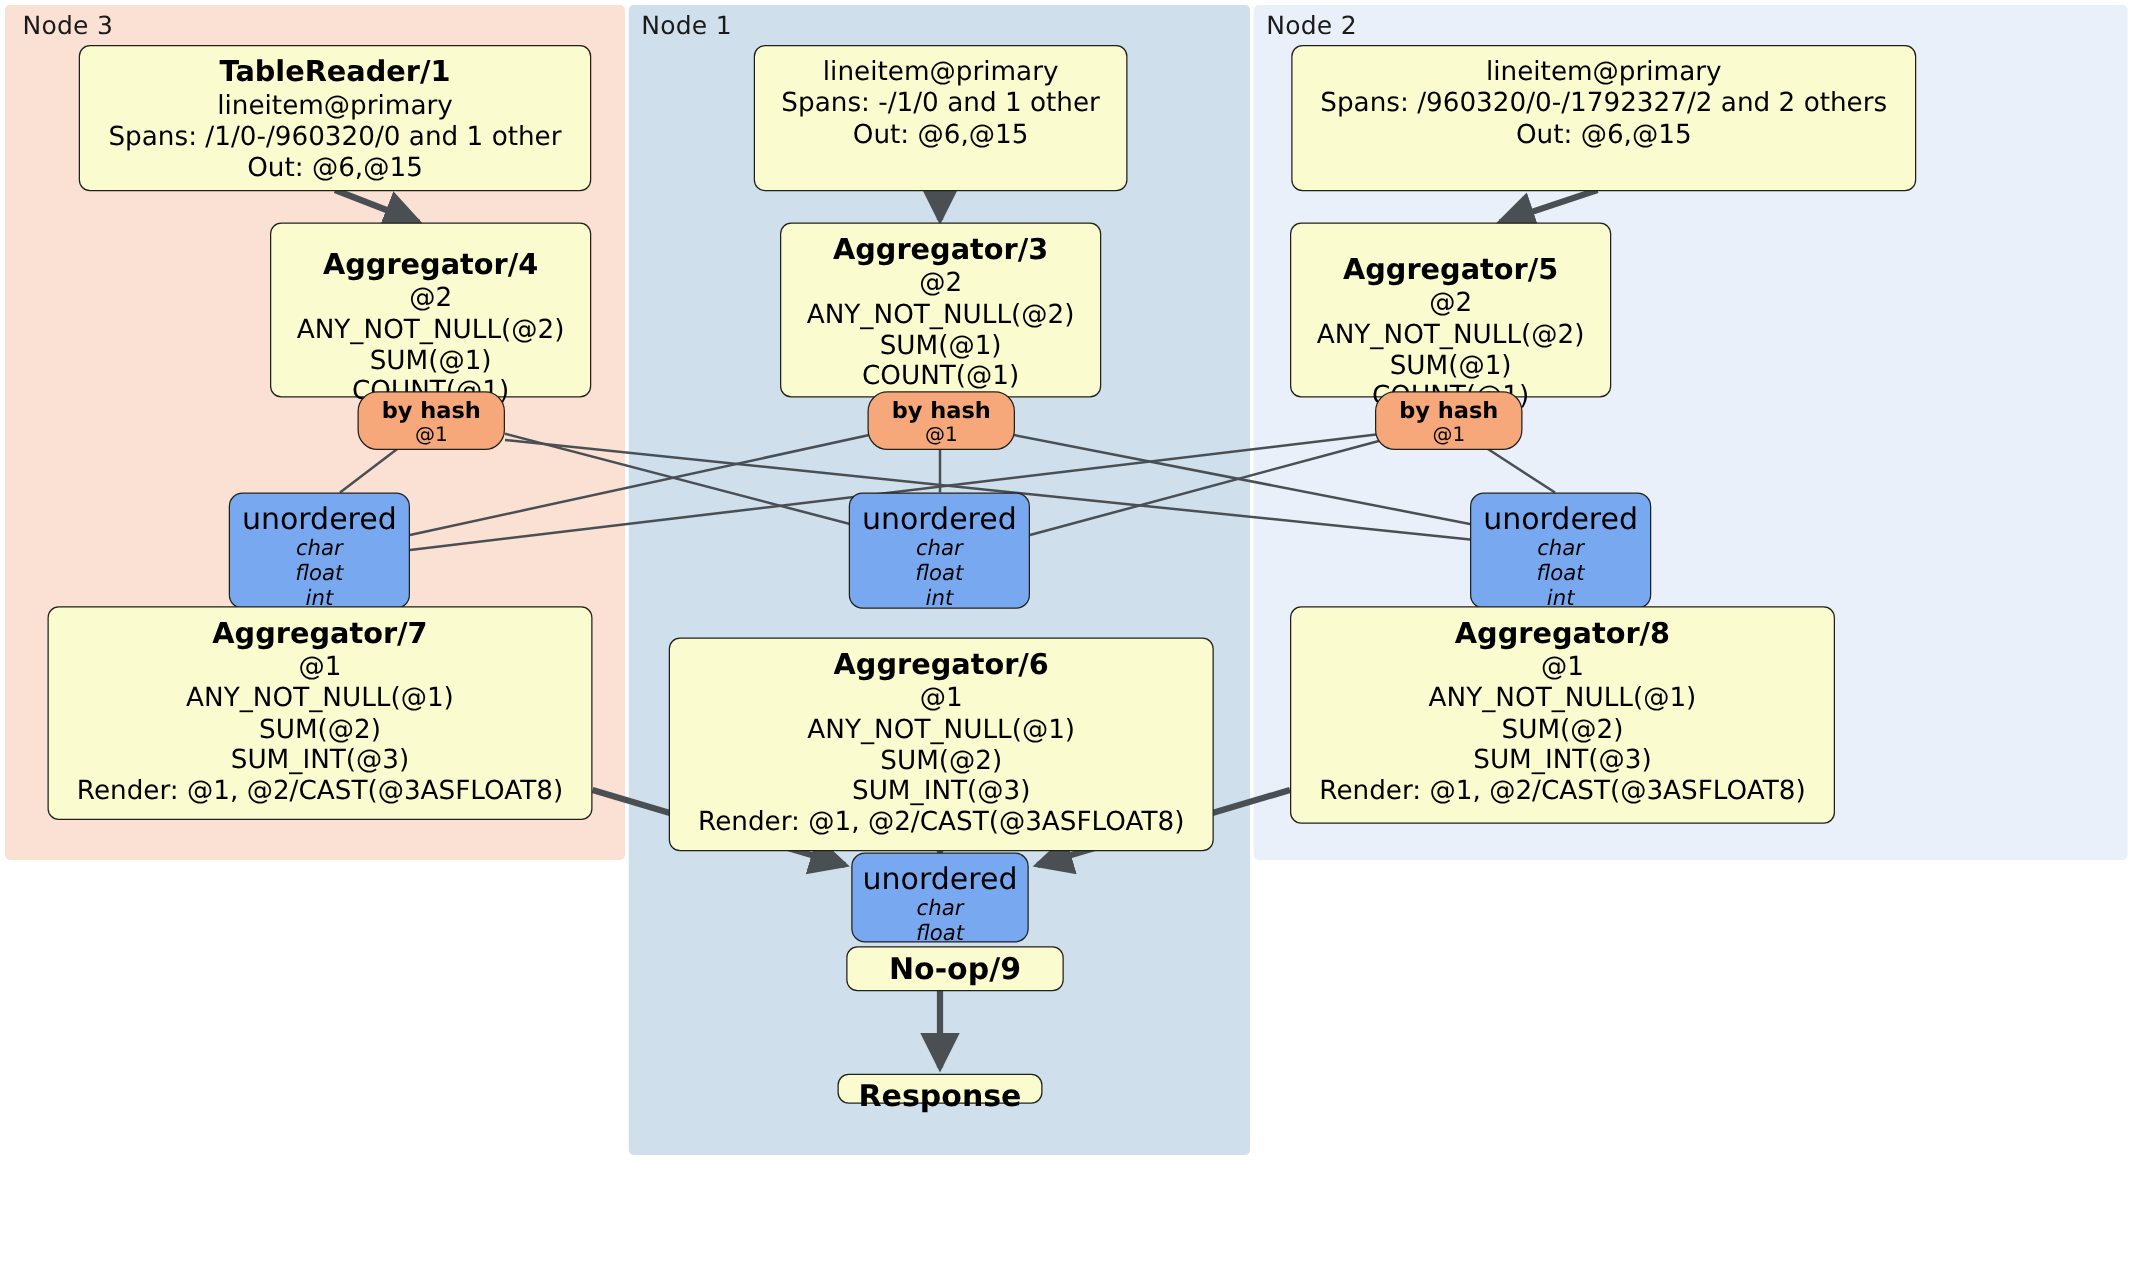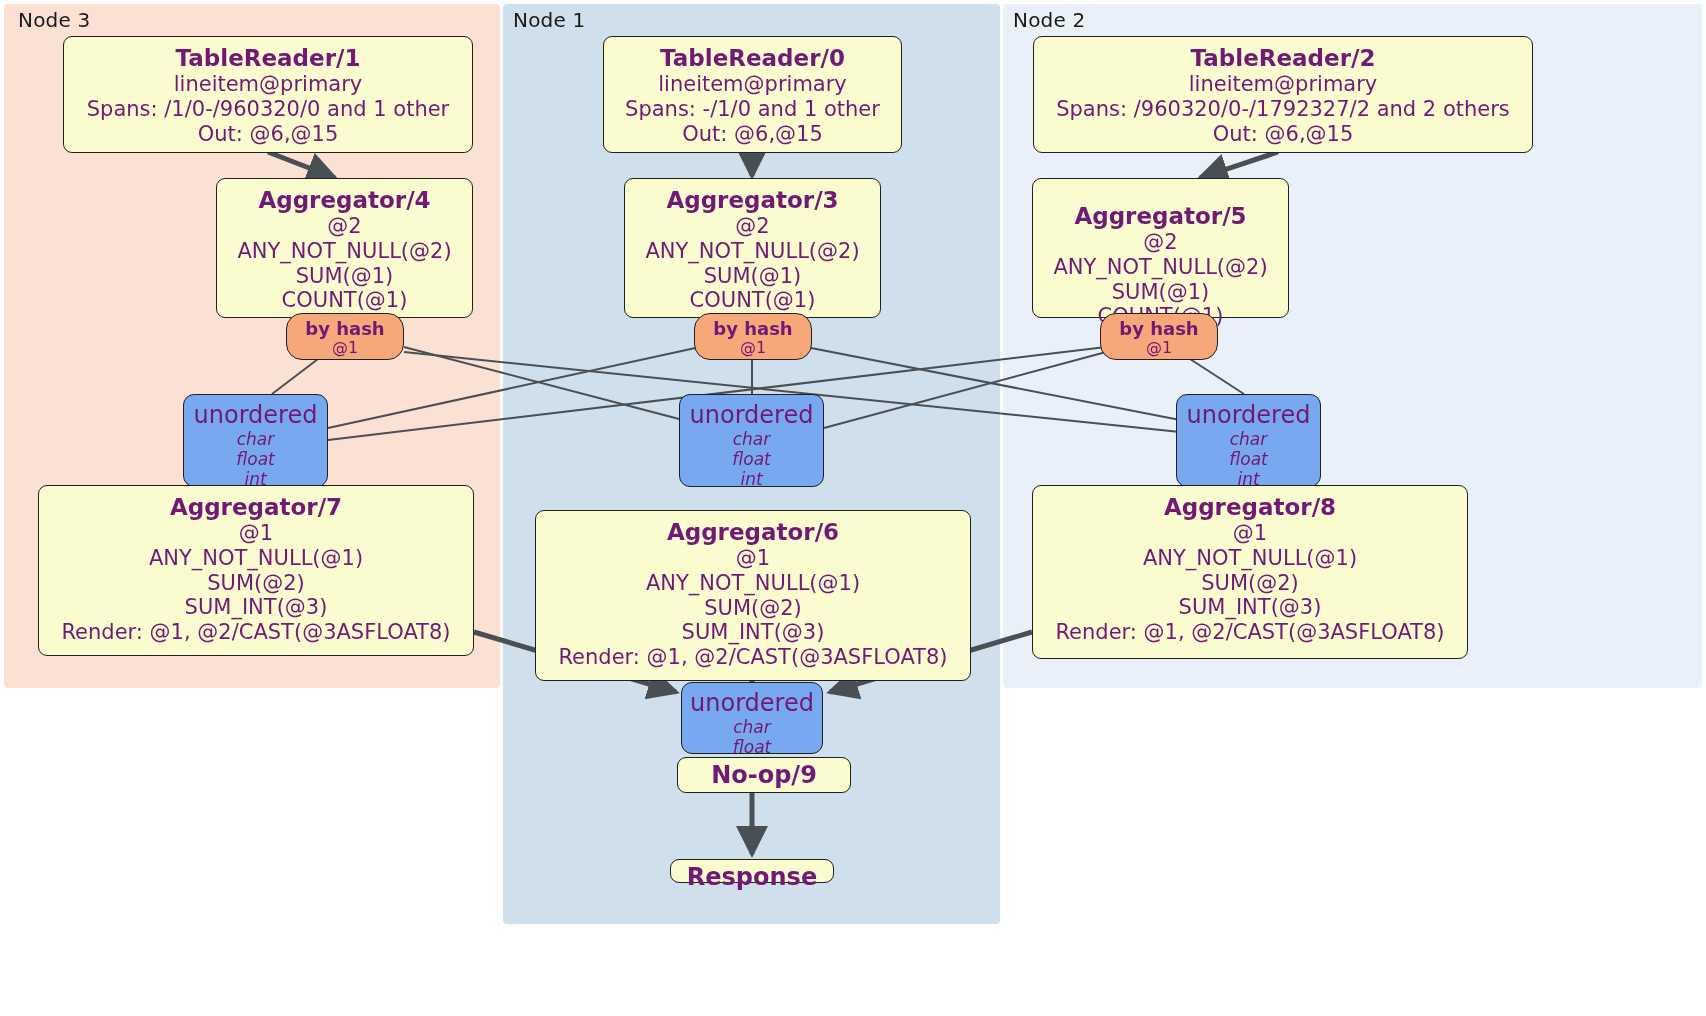--- a/index.html
+++ b/index.html
@@ -5,21 +5,21 @@
   html,body{margin:0;padding:0;background:#ffffff;}
   body{font-family:"DejaVu Sans","Liberation Sans",sans-serif;}
   #stage{position:relative;width:1706px;height:1016px;overflow:hidden;background:#fff;}
 
   .node-panel{position:absolute;border-radius:4px;}
   .node-label{position:absolute;font-size:20px;color:#1a1a1a;letter-spacing:.2px;}
 
   svg#edges{position:absolute;left:0;top:0;width:1706px;height:1016px;overflow:visible;}
 
   .box{position:absolute;box-sizing:border-box;border:1.6px solid #20201c;
-       border-radius:9px;text-align:center;line-height:1.18;color:#701a75;}
+       border-radius:9px;text-align:center;line-height:1.18;color:#000000;}
   .proc{background:#fbfbd0;}
   .router{background:#f6a87a;border-radius:16px;}
   .recv{background:#78a9f0;border-radius:11px;}
 
   .t-title{font-weight:bold;font-size:23px;letter-spacing:0px;}
   .t-line{font-size:21px;}
   .r-title{font-weight:bold;font-size:18px;}
   .r-line{font-size:16px;}
   .v-title{font-weight:normal;font-size:24px;}
   .v-line{font-size:17px;font-style:italic;}
@@ -73,34 +73,32 @@
   </svg>
 
   <div class="box proc" style="left:63px;top:36px;width:410px;height:117px;padding-top:8px;">
     <div class="t-title">TableReader/1</div>
     <div class="t-line">lineitem@primary</div>
     <div class="t-line">Spans: /1/0-/960320/0 and 1 other</div>
     <div class="t-line">Out: @6,@15</div>
   </div>
 
   <div class="box proc" style="left:603px;top:36px;width:299px;height:117px;padding-top:8px;">
-    <div class="t-title">TableReader/0</div>
     <div class="t-line">lineitem@primary</div>
     <div class="t-line">Spans: -/1/0 and 1 other</div>
     <div class="t-line">Out: @6,@15</div>
   </div>
 
   <div class="box proc" style="left:1033px;top:36px;width:500px;height:117px;padding-top:8px;">
-    <div class="t-title">TableReader/2</div>
     <div class="t-line">lineitem@primary</div>
     <div class="t-line">Spans: /960320/0-/1792327/2 and 2 others</div>
     <div class="t-line">Out: @6,@15</div>
   </div>
 
-  <div class="box proc" style="left:216px;top:178px;width:257px;height:140px;padding-top:8px;">
+  <div class="box proc" style="left:216px;top:178px;width:257px;height:140px;padding-top:20px;">
     <div class="t-title">Aggregator/4</div>
     <div class="t-line">@2</div>
     <div class="t-line">ANY_NOT_NULL(@2)</div>
     <div class="t-line">SUM(@1)</div>
     <div class="t-line">COUNT(@1)</div>
   </div>
 
   <div class="box proc" style="left:624px;top:178px;width:257px;height:140px;padding-top:8px;text-align:center;">
     <div class="t-title">Aggregator/3</div>
     <div class="t-line">@2</div>

